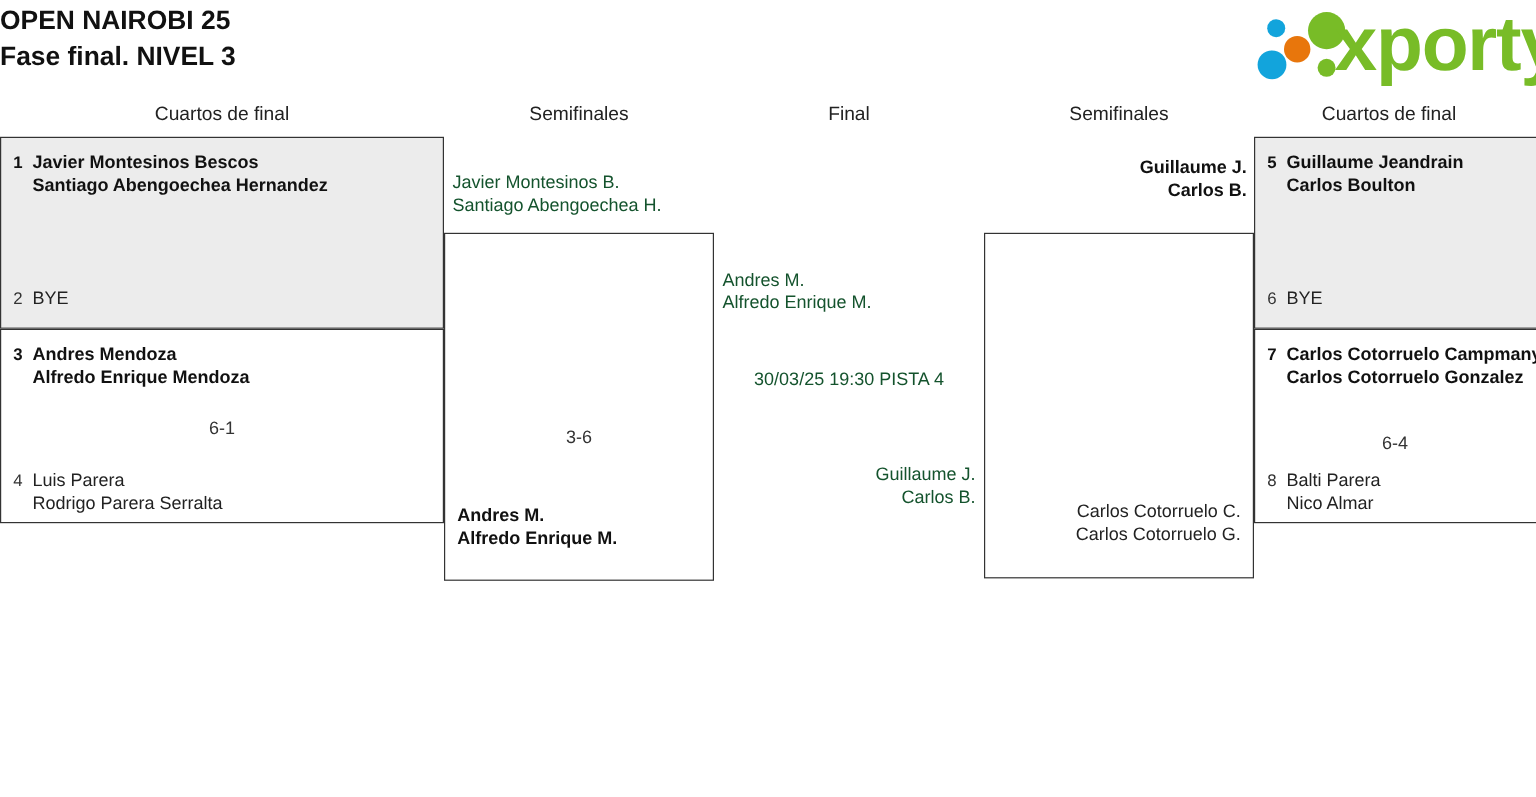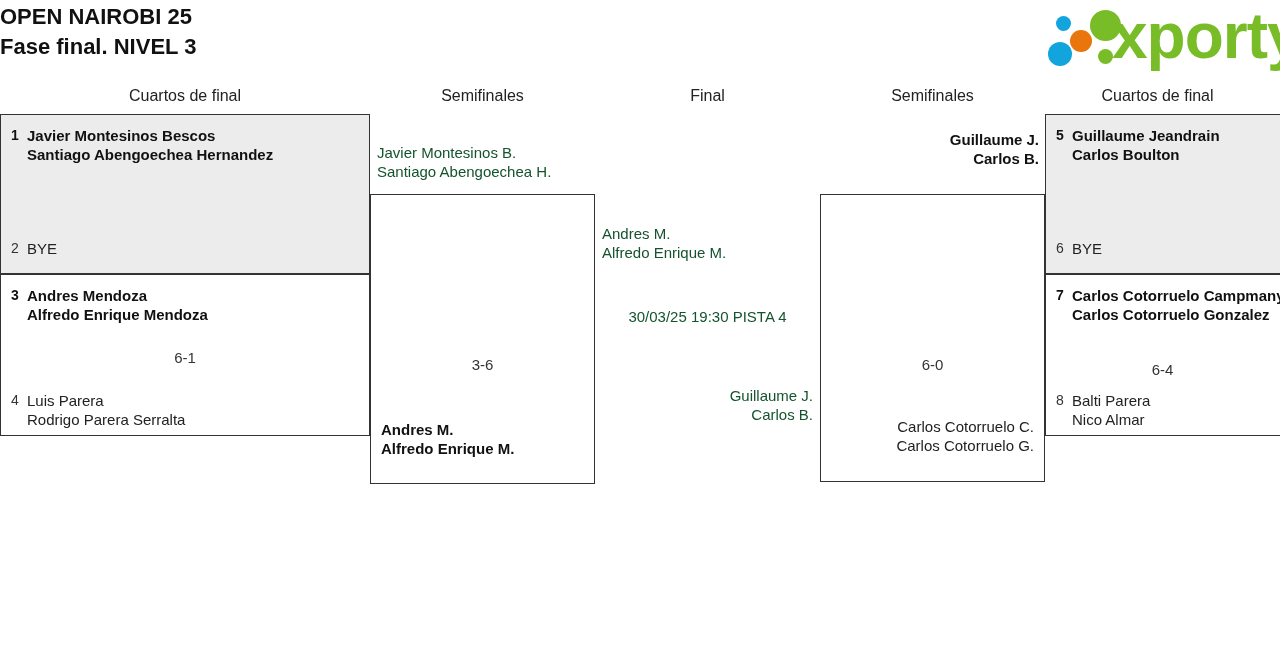--- a/index.html
+++ b/index.html
@@ -243,21 +243,20 @@
     <div class="name">Carlos B.</div>
   </div>
 
   <div class="match-box" style="left:820px; top:80px; width:225px; height:288px;">
     <div class="slot right" style="top:222px;">
       <span class="names">
         <div class="name">Carlos Cotorruelo C.</div>
         <div class="name">Carlos Cotorruelo G.</div>
       </span>
     </div>
-    <div class="score" style="top:160px;">6-0</div>
   </div>
 
   <div class="match-box shaded" style="left:1045px; top:0px; width:370px; height:160px;">
     <div class="slot left winner" style="top:11px;">
       <span class="seed">5</span>
       <span class="names">
         <div class="name">Guillaume Jeandrain</div>
         <div class="name">Carlos Boulton</div>
       </span>
     </div>

